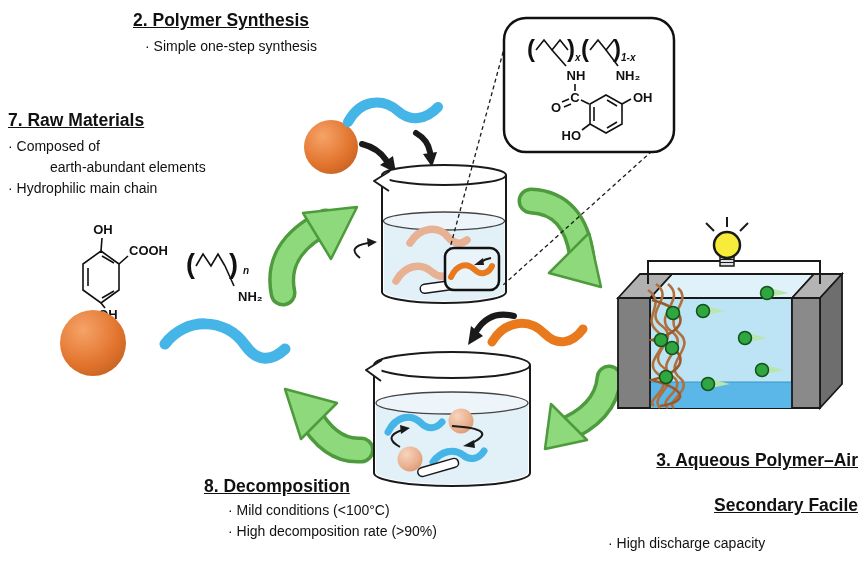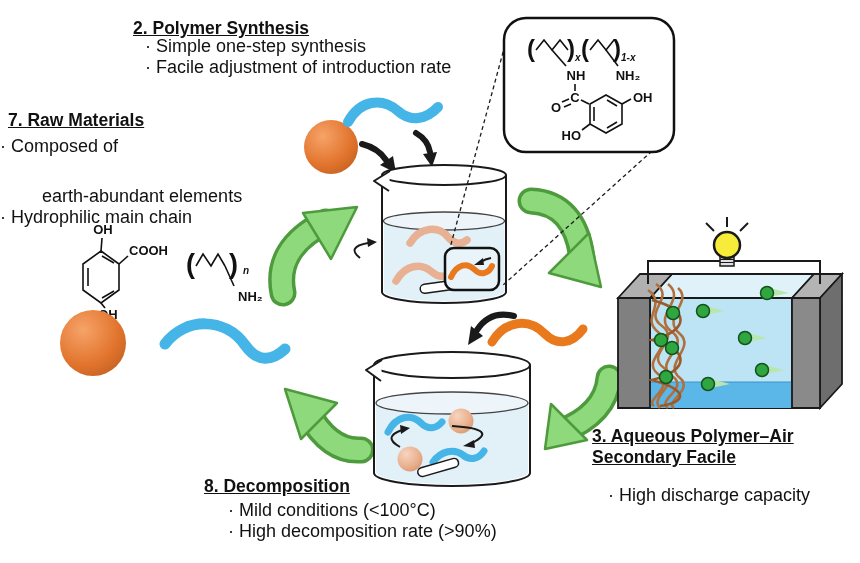--- a/index.html
+++ b/index.html
@@ -1,23 +1,23 @@
 <!DOCTYPE html>
 <html><head>
 <meta charset="utf-8">
 <style>
   html,body{margin:0;padding:0;background:#fff;}
   .stage{position:relative;width:860px;height:563px;background:#ffffff;overflow:hidden;
          font-family:"Liberation Sans","DejaVu Sans",sans-serif;color:#111;}
   .stage svg{position:absolute;left:0;top:0;}
   .t{position:absolute;white-space:nowrap;}
   .h{font-weight:bold;text-decoration:underline;font-size:17.5px;line-height:21px;}
-  .b{font-size:18px;line-height:21px;}
-  .center{text-align:left;}
-  .ind{margin-left:42px;margin-top:29px;}
+  .b{font-size:14px;line-height:21px;}
+  .center{text-align:right;margin-top:24px;}
+  .ind{margin-left:42px;}
   .molLabel{font-family:"Liberation Sans","DejaVu Sans",sans-serif;font-weight:bold;font-size:13px;fill:#111;}
   .molSmall{font-family:"Liberation Sans","DejaVu Sans",sans-serif;font-weight:bold;font-style:italic;font-size:10px;fill:#111;}
   .paren{font-family:"Liberation Sans","DejaVu Sans",sans-serif;font-size:24px;fill:#111;font-weight:bold;}
   .parenBig{font-family:"Liberation Sans","DejaVu Sans",sans-serif;font-size:27px;fill:#111;font-weight:bold;}
   .bond{stroke:#111;stroke-width:1.6;fill:none;}
   .glass{fill:#ffffff;stroke:none;}
   .glassline{stroke:#1a1a1a;stroke-width:2;fill:none;}
   .thinarrow{stroke:#1a1a1a;stroke-width:2;fill:none;}
   .blackarrow{stroke:#1a1a1a;stroke-width:6;fill:none;stroke-linecap:round;}
 </style>
@@ -230,28 +230,27 @@
     <line class="bond" x1="607" y1="100" x2="617" y2="106"></line>
     <line class="bond" x1="617" y1="122" x2="607" y2="128"></line>
     <line class="bond" x1="594" y1="121" x2="594" y2="107"></line>
     <line class="bond" x1="622" y1="104" x2="631" y2="99"></line>
     <text class="molLabel" x="633" y="102" text-anchor="start">OH</text>
     <line class="bond" x1="590" y1="124" x2="582" y2="130"></line>
     <text class="molLabel" x="581" y="140" text-anchor="end">HO</text>
   </g>
 </svg>
 
-  <div class="t h" style="left:133px;top:18px">2. Polymer Synthesis</div>
+  <div class="t h" style="left:133px;top:10px">2. Polymer Synthesis</div>
   <div class="t b" style="left:145px;top:36px">
     <div>· Simple one-step synthesis</div>
-    <div>· Facile adjustment of introduction rate</div>
   </div>
 
   <div class="t h" style="left:8px;top:110px">7. Raw Materials</div>
-  <div class="t b" style="left:0;top:136px">
+  <div class="t b" style="left:8px;top:136px">
     <div>· Composed of</div>
     <div class="ind">earth-abundant elements</div>
     <div>· Hydrophilic main chain</div>
   </div>
 
   <div class="t" style="left:592px;top:426px;width:266px">
     <div class="h center">3. Aqueous Polymer–Air</div>
     <div class="h center">Secondary Facile</div>
     <div class="b" style="margin-left:16px;margin-top:17px">
       <div>· High discharge capacity</div>

